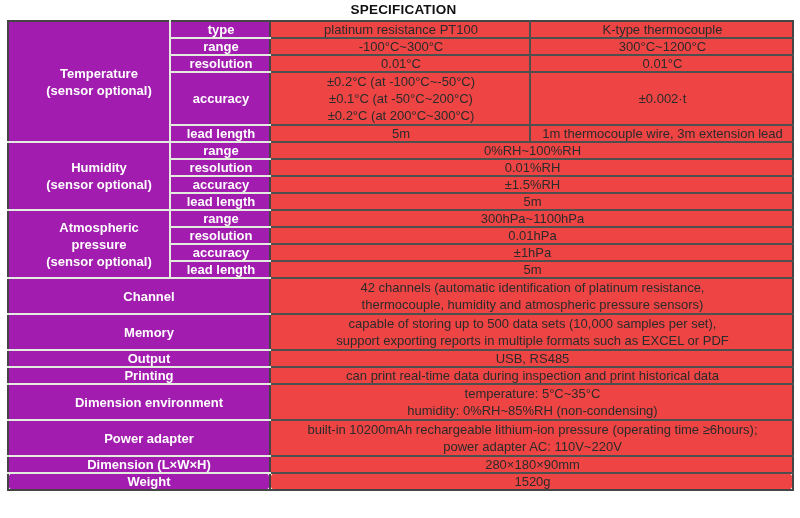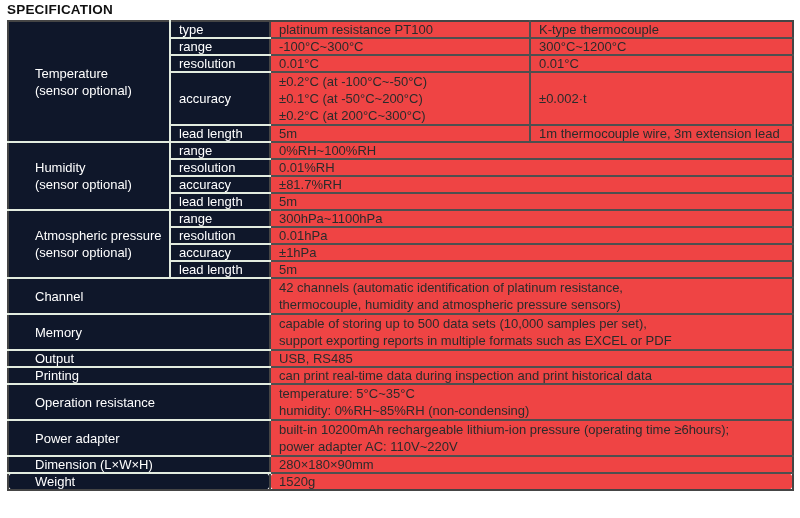--- a/index.html
+++ b/index.html
@@ -6,20 +6,21 @@
     margin: 0;
     padding: 0;
     width: 800px;
     height: 518px;
     background: #ffffff;
     font-family: "Liberation Sans", sans-serif;
     overflow: hidden;
   }
   .page {
     padding: 2px 0 0 7px;
+    text-align: center;
   }
   .title {
     font-size: 13.5px;
     font-weight: bold;
     color: #111111;
     margin: 0 0 3px 0;
     letter-spacing: 0.2px;
   }
   table.spec {
     border-collapse: collapse;
@@ -33,23 +34,23 @@
   col.c4 { width: 263px; }
 
   td {
     font-size: 13px;
     padding: 0 6px 0 8px;
     vertical-align: middle;
     overflow: hidden;
   }
   
   td.g {
-    background: #0f172a;
+    background: #a21caf;
     color: #ffffff;
-    font-weight: normal;
+    font-weight: bold;
     border-bottom: 2px solid #e3ecdf;
     border-right: 2px solid #e3ecdf;
   }
   td.g.cat { padding-left: 26px; }
   
   td.g.sub, td.g.wide {
     border-right: 2px solid #454545;
   }
   
   td.d {
@@ -116,21 +117,21 @@
 (sensor optional)</td>
       <td class="g sub">range</td>
       <td class="d end" colspan="2">0%RH~100%RH</td>
     </tr>
     <tr class="h1">
       <td class="g sub">resolution</td>
       <td class="d end" colspan="2">0.01%RH</td>
     </tr>
     <tr class="h1">
       <td class="g sub">accuracy</td>
-      <td class="d end" colspan="2">±81.7%RH</td>
+      <td class="d end" colspan="2">±1.5%RH</td>
     </tr>
     <tr class="h1">
       <td class="g sub">lead length</td>
       <td class="d end" colspan="2">5m</td>
     </tr>
 
     <tr class="h1">
       <td class="g cat pre" rowspan="4">Atmospheric pressure
 (sensor optional)</td>
       <td class="g sub">range</td>
@@ -161,21 +162,21 @@
     </tr>
     <tr class="h1">
       <td class="g cat wide" colspan="2">Output</td>
       <td class="d end" colspan="2">USB, RS485</td>
     </tr>
     <tr class="h1">
       <td class="g cat wide" colspan="2">Printing</td>
       <td class="d end" colspan="2">can print real-time data during inspection and print historical data</td>
     </tr>
     <tr class="h2">
-      <td class="g cat wide" colspan="2">Operation resistance</td>
+      <td class="g cat wide" colspan="2">Dimension environment</td>
       <td class="d end pre" colspan="2">temperature: 5°C~35°C
 humidity: 0%RH~85%RH (non-condensing)</td>
     </tr>
     <tr class="h2">
       <td class="g cat wide" colspan="2">Power adapter</td>
       <td class="d end pre" colspan="2">built-in 10200mAh rechargeable lithium-ion pressure (operating time ≥6hours);
 power adapter AC: 110V~220V</td>
     </tr>
     <tr class="h1">
       <td class="g cat wide" colspan="2">Dimension (L×W×H)</td>

